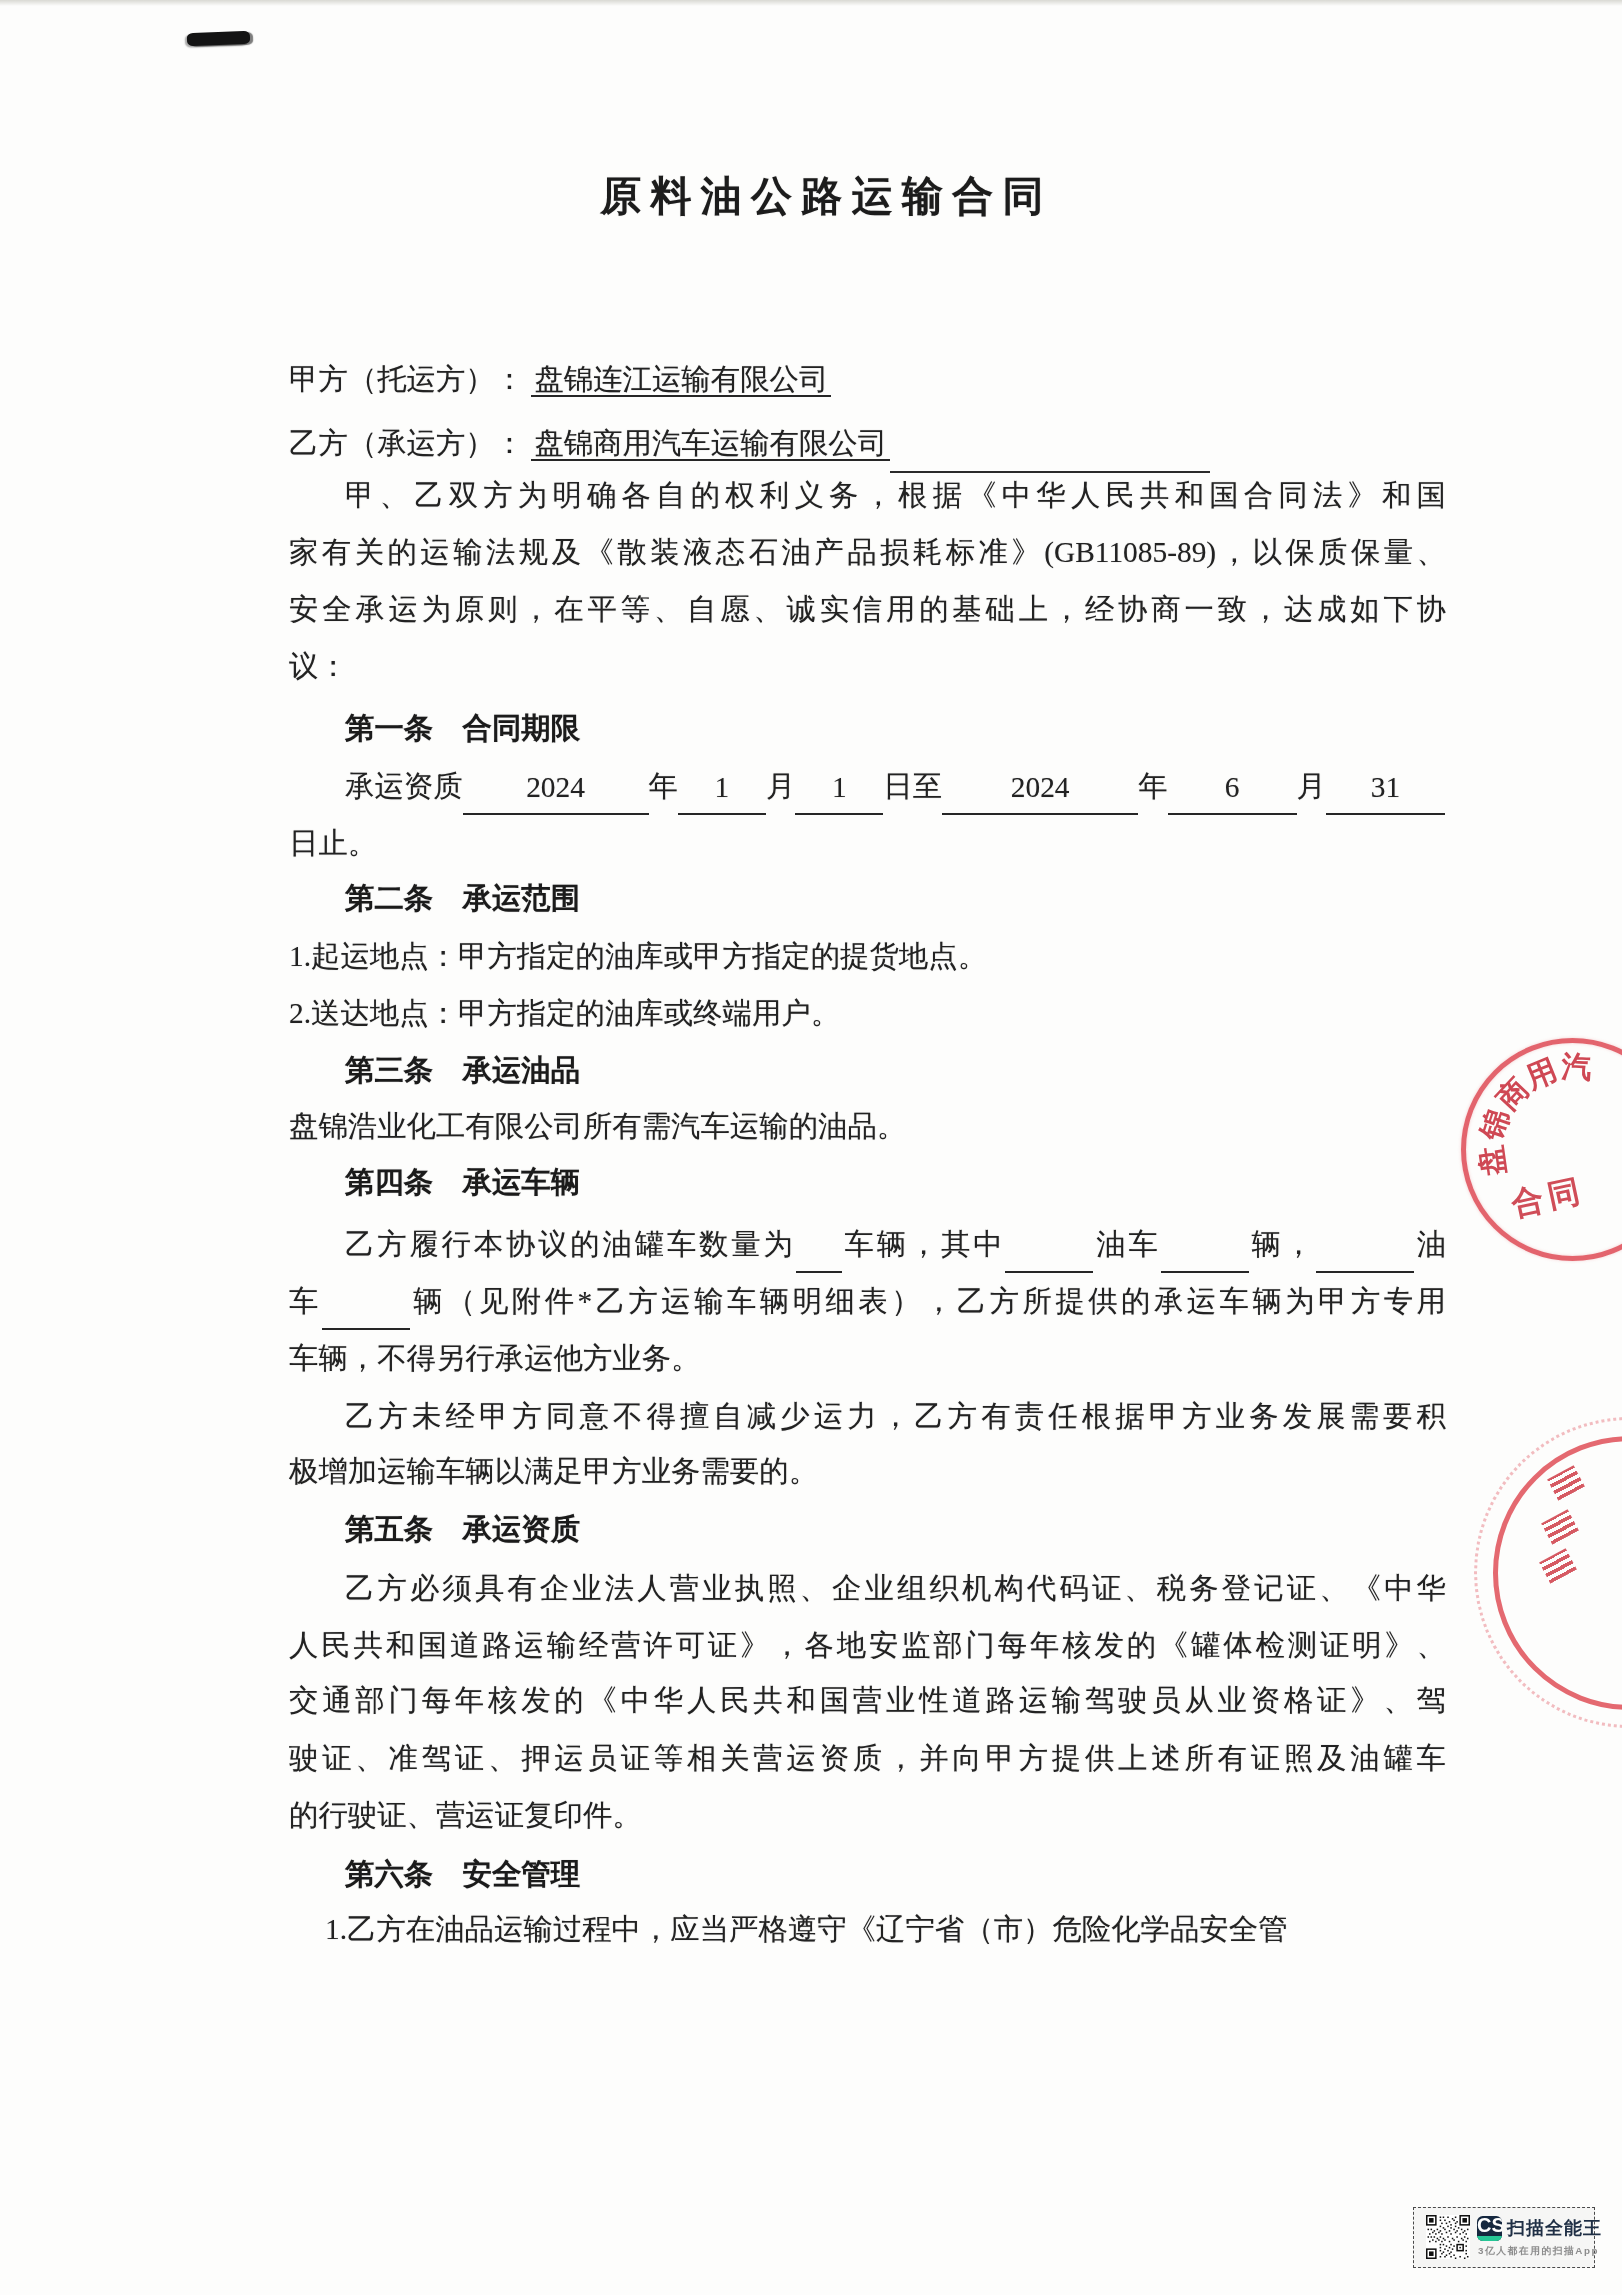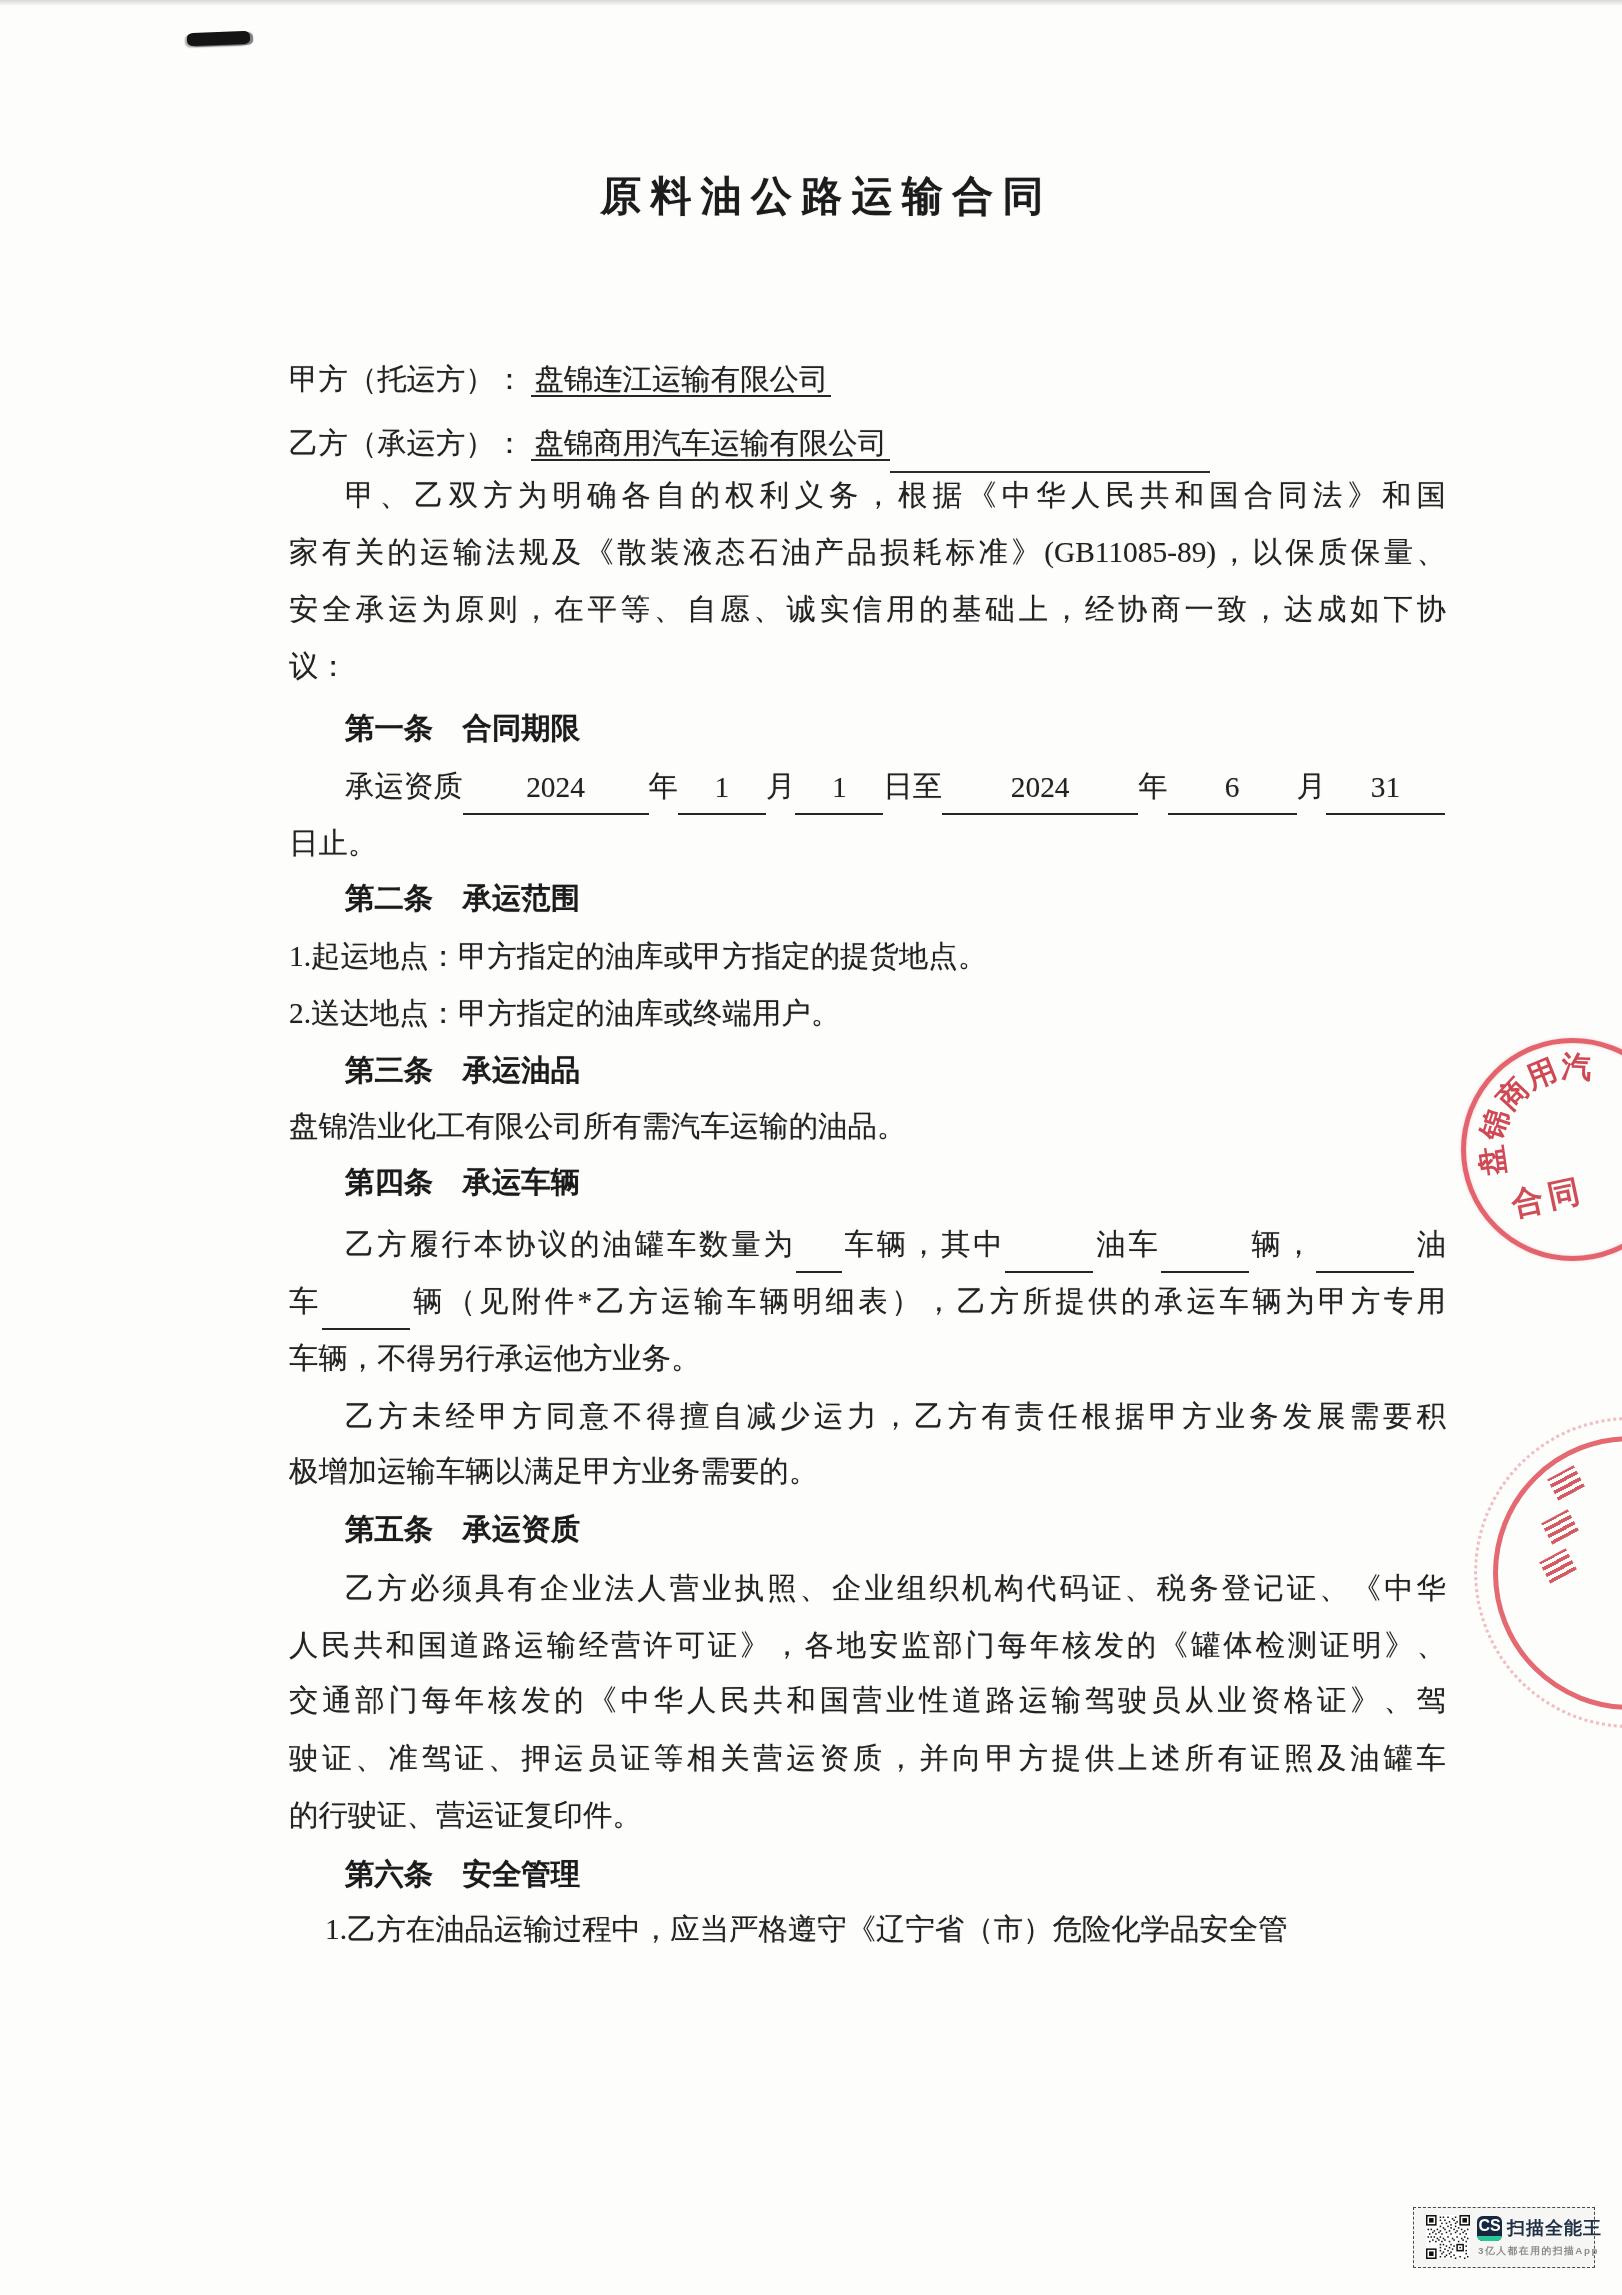--- a/index.html
+++ b/index.html
@@ -43,21 +43,21 @@
   .ring2outer{position:absolute;left:-18.6px;top:-18.6px;width:311px;height:311px;border-radius:50%;
         border:3.1px dotted rgba(219,55,66,.32);box-sizing:border-box;}
   .frag{position:absolute;width:30px;height:24px;transform:rotate(-28deg);
         background:repeating-linear-gradient(0deg,rgba(200,35,48,.75) 0 3.6px,rgba(255,255,255,0) 3.6px 7.2px);}
   
   .wm{position:absolute;left:1413px;top:2207px;width:182px;height:61px;background:#f6f6f5;
         border:1.5px dashed #4a4a4a;box-sizing:border-box;}
   .qr{position:absolute;left:12.4px;top:6.7px;width:44px;height:44px;}
   .cslogo{position:absolute;left:63px;top:8.3px;width:25px;height:25px;border-radius:5.7px;
         background:#16283f;overflow:hidden;text-align:center;}
-  .cslogo span{display:block;color:#fff;font-weight:bold;font-size:16px;line-height:19.6px;
+  .cslogo span{display:block;color:#fff;font-weight:bold;font-size:20px;line-height:19.6px;
         font-family:"Liberation Sans",sans-serif;}
   .teal{position:absolute;left:0;bottom:0;width:100%;height:5.7px;background:#27c796;}
   .wm-name{position:absolute;left:93px;top:8.3px;font-size:18px;line-height:24px;font-weight:bold;
         color:#1f2f45;font-family:"Liberation Sans",sans-serif;letter-spacing:1px;white-space:nowrap;}
   .wm-tag{position:absolute;left:64px;top:37px;font-size:9.8px;color:#8d8d8d;
         font-family:"Liberation Sans",sans-serif;letter-spacing:1.5px;white-space:nowrap;font-weight:bold;}
 </style>
 </head>
 <body>
 

